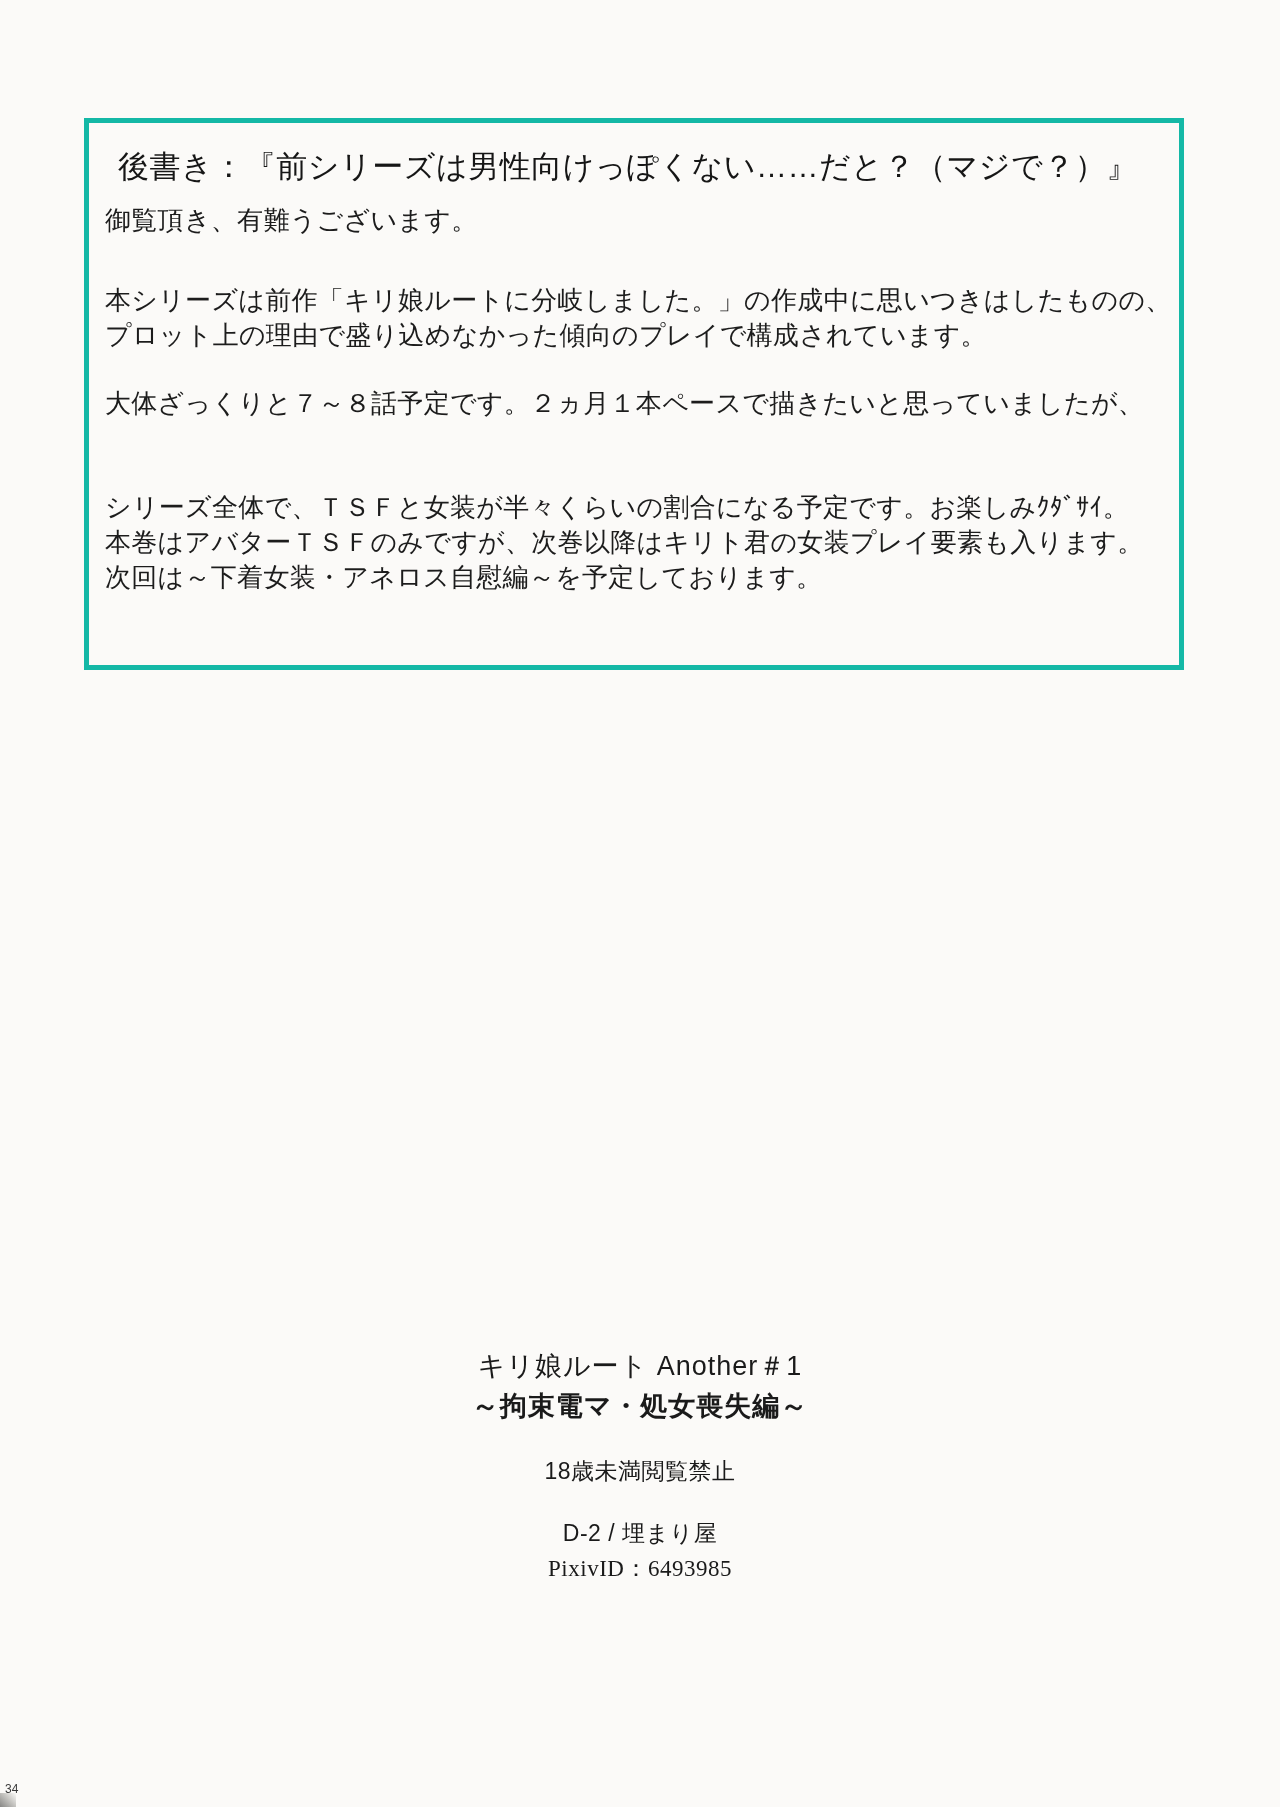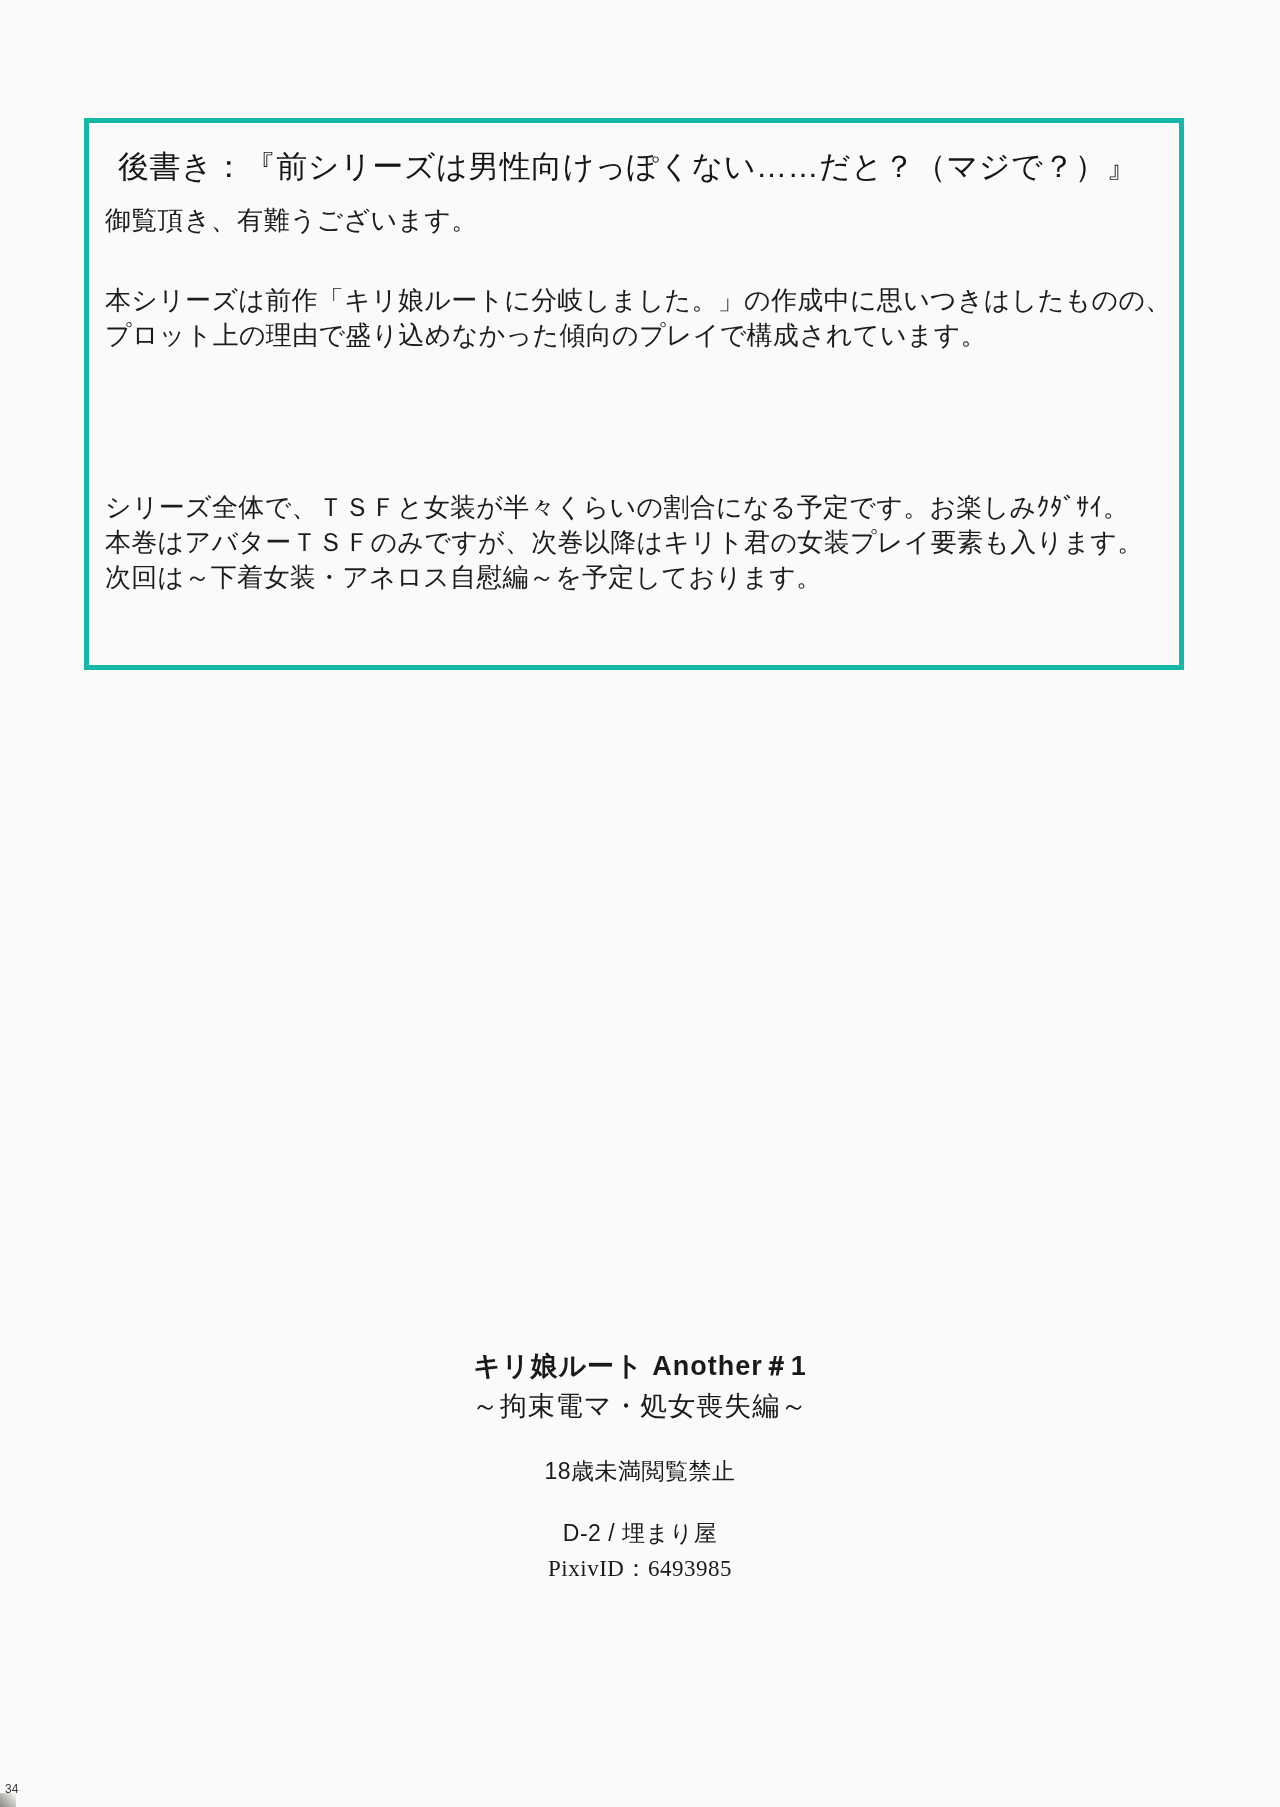--- a/index.html
+++ b/index.html
@@ -63,27 +63,27 @@
   .credit-line {
     position: absolute;
     left: 0;
     width: 100%;
     white-space: nowrap;
     color: #1a1a1a;
   }
   .credit-series {
     top: 1348px;
     font-size: 27px;
-    font-weight: 700;
+    font-weight: 400;
     letter-spacing: 1px;
   }
   .credit-episode {
     top: 1388px;
     font-size: 27px;
-    font-weight: 400;
+    font-weight: 700;
     letter-spacing: 1px;
   }
   .credit-age {
     top: 1456px;
     font-size: 23px;
     letter-spacing: 0.5px;
   }
   .credit-circle {
     top: 1518px;
     font-size: 23px;
@@ -124,20 +124,21 @@
     <div class="afterword-para para-1">
       <div>御覧頂き、有難うございます。</div>
     </div>
 
     <div class="afterword-para para-2">
       <div>本シリーズは前作「キリ娘ルートに分岐しました。」の作成中に思いつきはしたものの、</div>
       <div>プロット上の理由で盛り込めなかった傾向のプレイで構成されています。</div>
     </div>
 
     <div class="afterword-para para-3">
+      <div>大体ざっくりと７～８話予定です。２ヵ月１本ペースで描きたいと思っていましたが、</div>
     </div>
 
     <div class="afterword-para para-4">
       <div>シリーズ全体で、ＴＳＦと女装が半々くらいの割合になる予定です。お楽しみｸﾀﾞｻｲ。</div>
       <div>本巻はアバターＴＳＦのみですが、次巻以降はキリト君の女装プレイ要素も入ります。</div>
       <div>次回は～下着女装・アネロス自慰編～を予定しております。</div>
     </div>
 
 
   </div>

